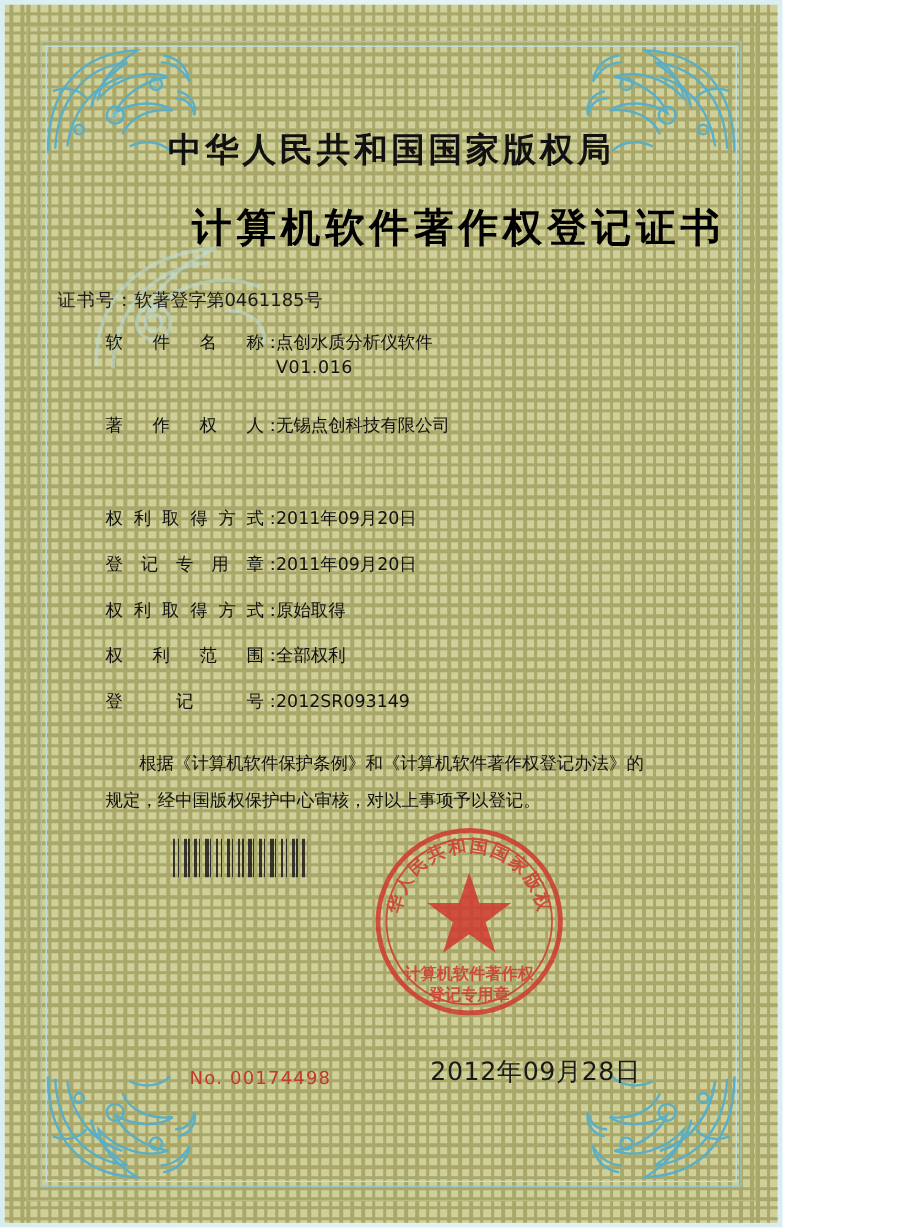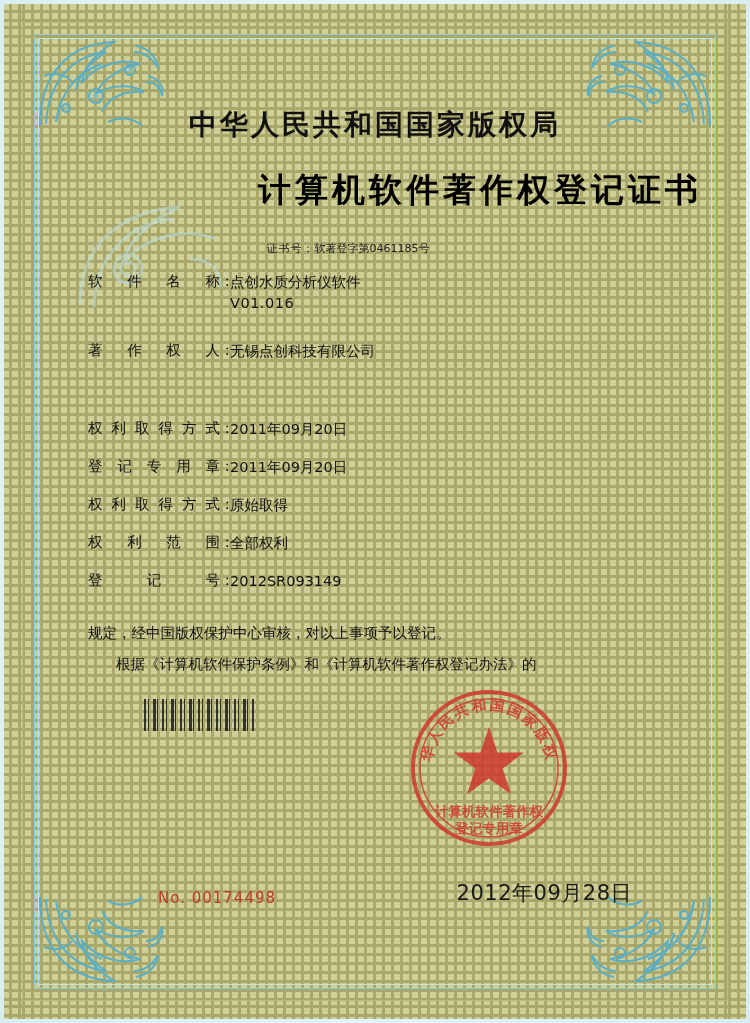--- a/index.html
+++ b/index.html
@@ -8,21 +8,21 @@
     background: #ffffff;
   }
   body {
     width: 750px;
     height: 1023px;
     font-family: "DejaVu Sans", "Liberation Sans", sans-serif;
   }
 
   .certificate {
     position: relative;
-    width: 750px;
+    width: 652px;
     height: 1023px;
     overflow: hidden;
     background:
       radial-gradient(ellipse at 50% 45%, #f2fbfb 0%, #e8f6f7 45%, #dff1f3 75%, #d7edf0 100%);
     text-decoration: underline;
   }
 
   
   .border-outer {
     position: absolute;
@@ -101,23 +101,23 @@
     margin-top: 24px;
     font-family: "DejaVu Serif", "Liberation Serif", serif;
     font-size: 33px;
     font-weight: bold;
     letter-spacing: 4px;
     color: #000000;
   }
 
   .cert-no {
     margin-top: 28px;
-    text-align: center;
+    text-align: left;
     padding-right: 54px;
-    font-size: 11px;
+    font-size: 15px;
     color: #1a1a1a;
     font-family: "DejaVu Sans", "Liberation Sans", sans-serif;
   }
   .cert-no .label { letter-spacing: 1px; }
   .cert-no .value { letter-spacing: 0px; }
 
   .fields {
     margin-top: 16px;
     padding-left: 40px;
     padding-right: 30px;
@@ -363,22 +363,22 @@
 
       <div class="field-row">
         <span class="field-label">登记号</span>
         <span class="field-colon">：</span>
         <span class="field-value">2012SR093149</span>
       </div>
 
     </div>
 
     <div class="statement">
+      <div><span class="indent"></span><span>根据《计算机软件保护条例》和《计算机软件著作权登记办法》的</span></div>
       <div>规定，经中国版权保护中心审核，对以上事项予以登记。</div>
-      <div><span class="indent"></span><span>根据《计算机软件保护条例》和《计算机软件著作权登记办法》的</span></div>
     </div>
 
     <div class="bottom-area">
 
       <div class="barcode"></div>
 
       <svg class="seal" viewBox="0 0 170 170">
         <g opacity="0.82">
           <circle cx="85" cy="85" r="76" fill="none" stroke="#d0342c" stroke-width="4"></circle>
           <circle cx="85" cy="85" r="69" fill="none" stroke="#d0342c" stroke-width="1.5"></circle>

